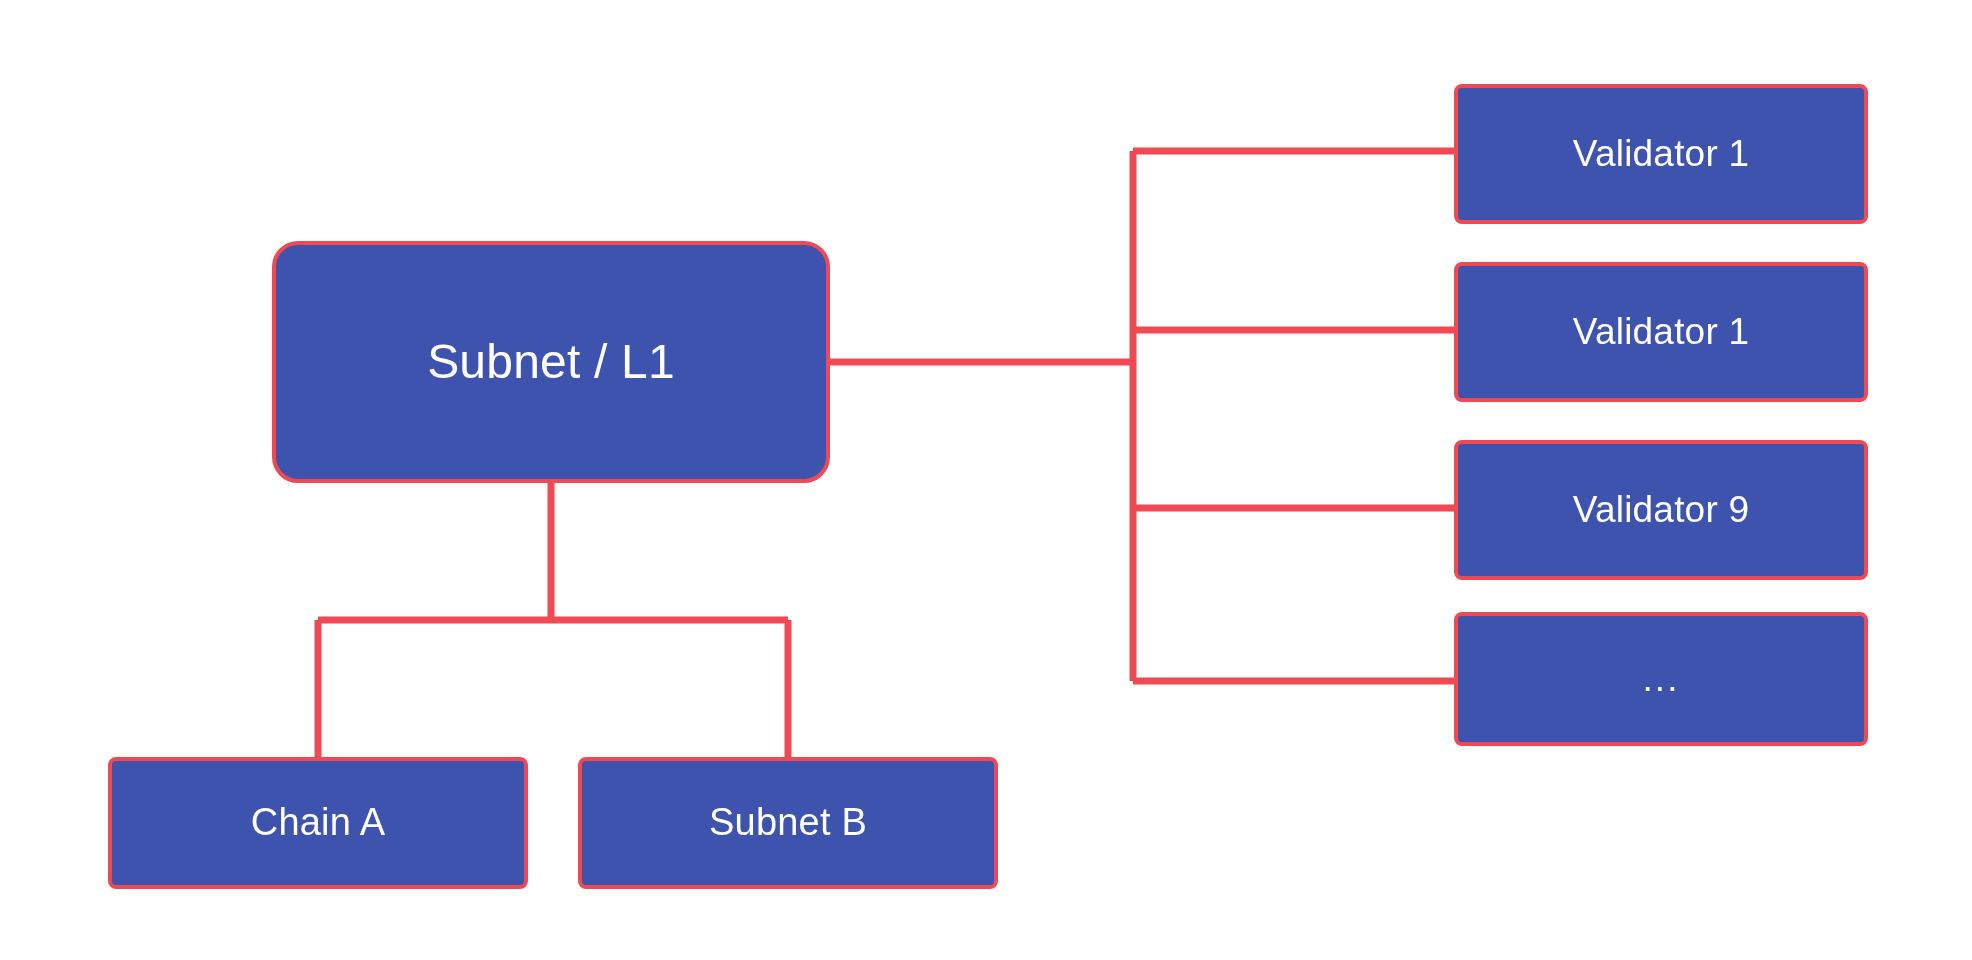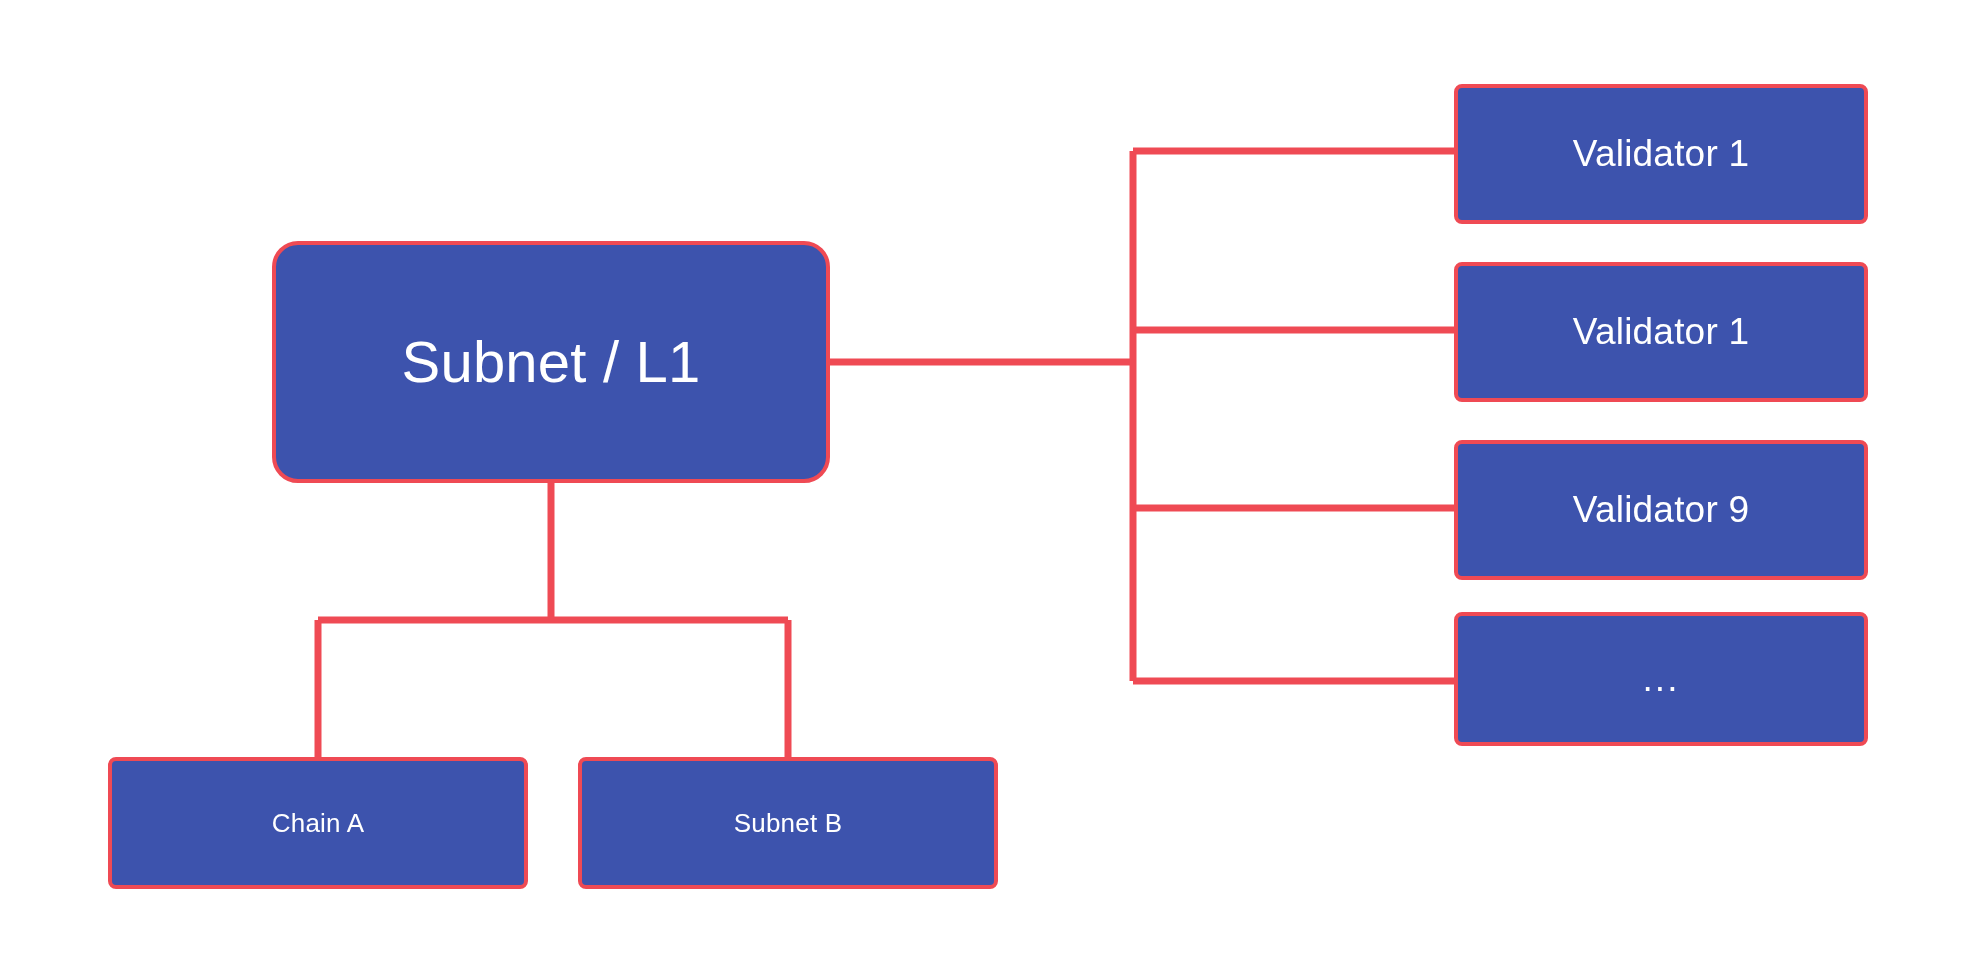--- a/index.html
+++ b/index.html
@@ -48,37 +48,37 @@
     white-space: nowrap;
   }
   
   #node-root {
     left: 272px;
     top: 241px;
     width: 558px;
     height: 242px;
     border-radius: 26px;
   }
-  #node-root .node-label { font-size: 58px; text-align: center; }
+  #node-root .node-label { font-size: 48px; text-align: center; }
 
   
   #node-chain-a {
     left: 108px;
     top: 757px;
     width: 420px;
     height: 132px;
   }
   #node-chain-b {
     left: 578px;
     top: 757px;
     width: 420px;
     height: 132px;
   }
   #node-chain-a .node-label,
-  #node-chain-b .node-label { font-size: 26px; }
+  #node-chain-b .node-label { font-size: 38px; }
 
   
   .validator {
     left: 1454px;
     width: 414px;
     height: 140px;
   }
   #node-validator-1 { top: 84px; }
   #node-validator-2 { top: 262px; }
   #node-validator-3 { top: 440px; }

